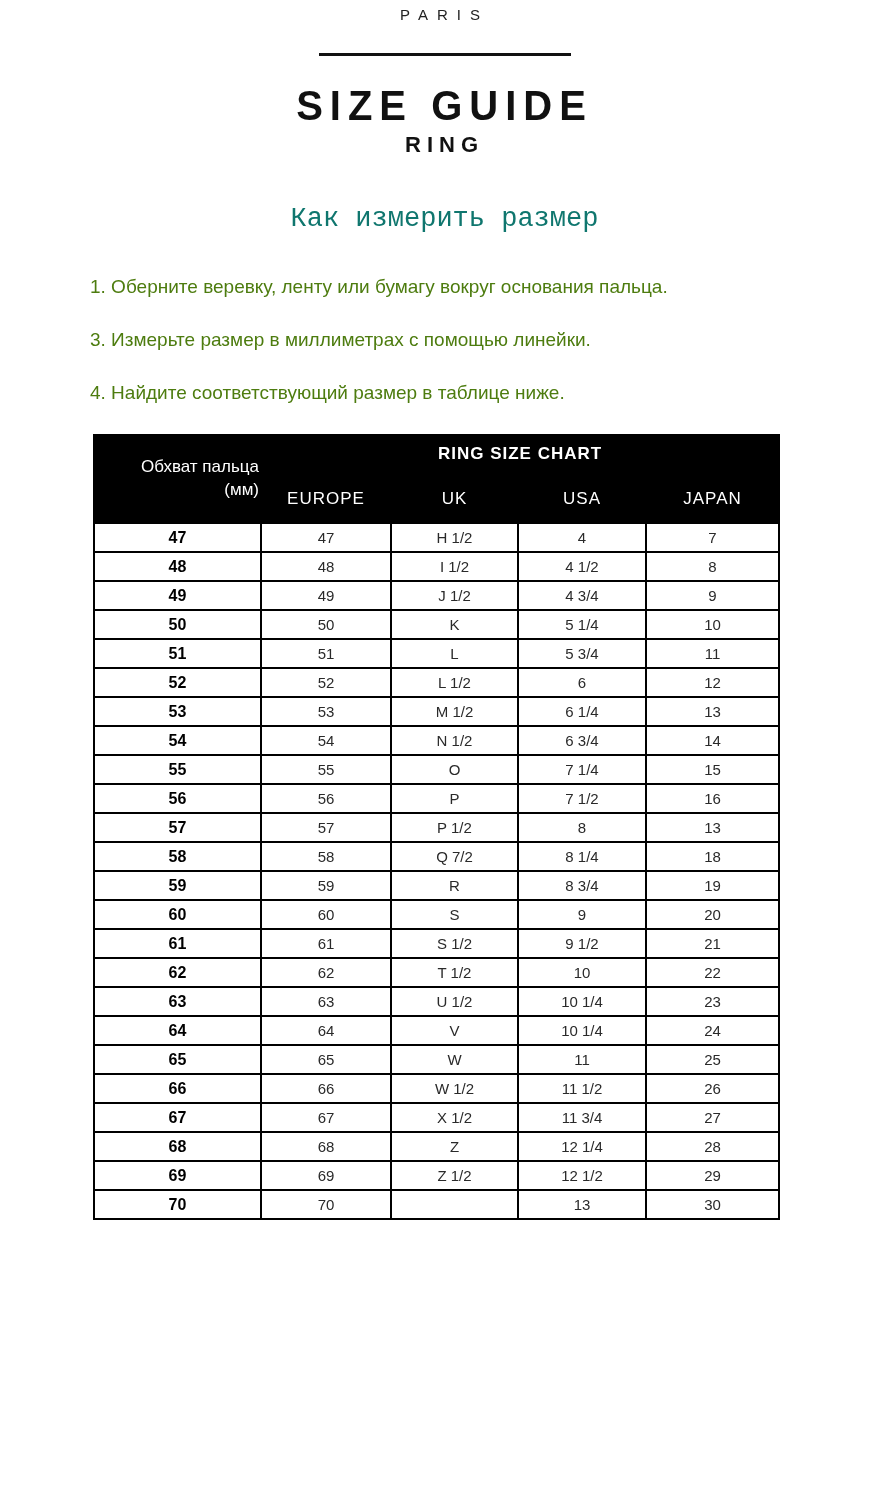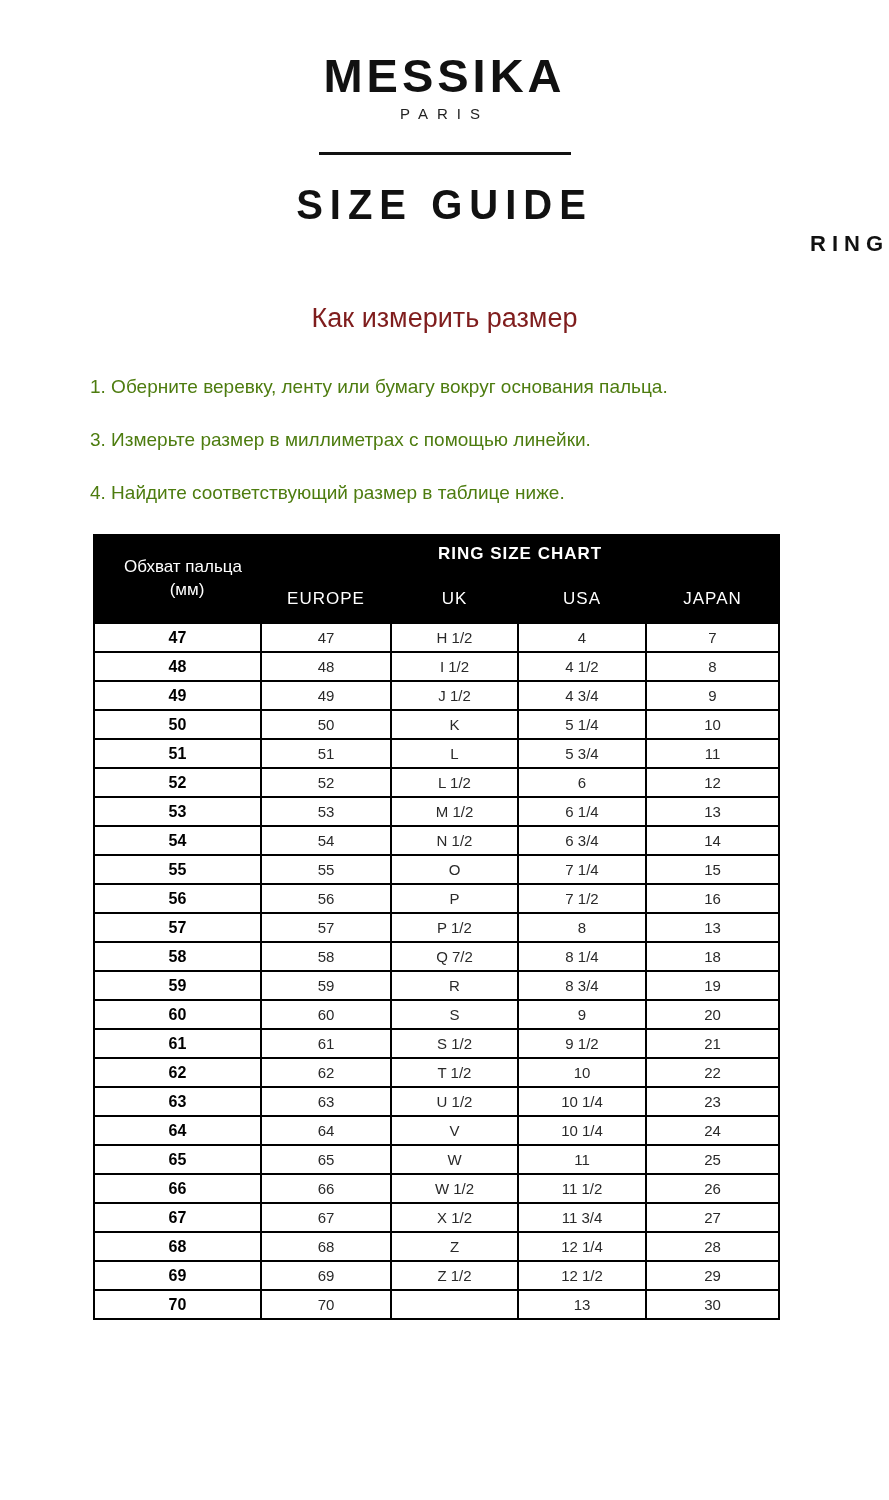--- a/index.html
+++ b/index.html
@@ -47,27 +47,27 @@
     line-height: 1.05;
     transform: scaleY(1.08);
     transform-origin: top center;
   }
   .page-subtitle {
     margin-top: 8px;
     font-size: 22px;
     font-weight: 700;
     letter-spacing: 6px;
     color: #111;
-    text-align: right;
   }
   .section-heading {
     margin-top: 46px;
     font-size: 27px;
     font-weight: 400;
-    color: #7f1d1d;
+    color: #0f766e;
+    font-family: Liberation Mono, monospace;
   }
   .instructions {
     margin: 42px 60px 0 90px;
   }
   .instruction-item {
     font-size: 19px;
     line-height: 1.2;
     color: #4d7c0f;
     margin: 0 0 30px 0;
   }
@@ -82,21 +82,21 @@
   table.size-table td {
     border: 2px solid #000;
   }
   thead th {
     background: #000;
     color: #fff;
     border: 2px solid #000;
     font-weight: 400;
   }
   .corner-header {
-    text-align: center;
+    text-align: right;
     vertical-align: middle;
     padding-left: 12px;
     font-size: 17px;
     line-height: 1.35;
   }
   .corner-line2 { padding-left: 8px; }
   .table-title {
     font-size: 17px;
     font-weight: 700;
     letter-spacing: 1px;
@@ -124,21 +124,20 @@
     font-weight: 700;
     color: #000;
     font-size: 16px;
   }
 </style>
 </head>
 <body>
 
 <div>
 
-  <div class="center brand-logo">MESSIKA</div>
   <div class="center brand-city">PARIS</div>
 
   <div class="divider"></div>
 
   <div class="center page-title">SIZE GUIDE</div>
   <div class="center page-subtitle">RING</div>
 
   <div class="center section-heading">Как измерить размер</div>
 
   <div class="instructions">

